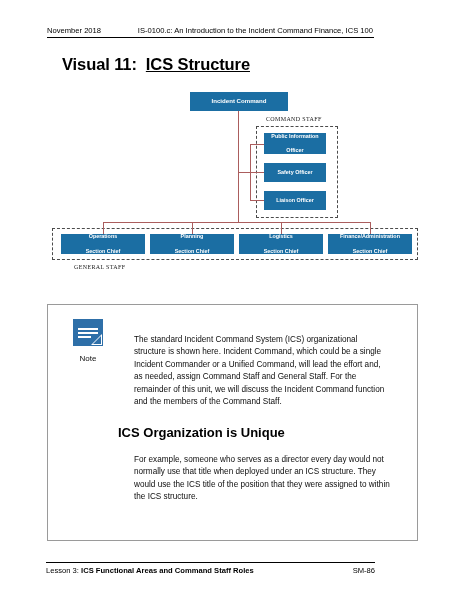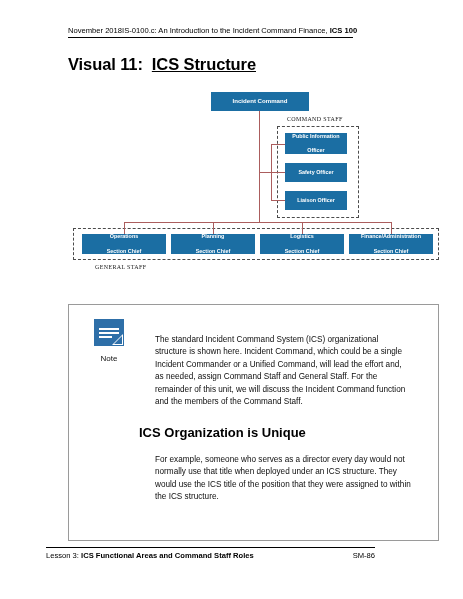--- a/index.html
+++ b/index.html
@@ -15,51 +15,51 @@
     overflow: hidden;
     position: relative;
   }
 
   .page {
     position: absolute;
     left: 0; top: 0;
     width: 421px;
     height: 599px;
     box-sizing: border-box;
-    padding: 0 68px;
+    padding: 0 47px;
   }
 
   
   .header {
     position: relative;
     margin-top: 26px;
     display: flex;
     align-items: baseline;
     font-size: 7.6px;
     padding-bottom: 2px;
     border-bottom: 1.3px solid #000;
   }
   .header-left { white-space: nowrap; }
   .header-right {
     margin-left: auto;
     margin-right: 0;
     white-space: nowrap;
     padding-right: 1px;
   }
-  .header-course { font-weight: bold; }
+  .header-course { font-weight: normal; }
 
   
   .title-row {
     margin-top: 17px;
     font-size: 16.5px;
     font-weight: bold;
     letter-spacing: -0.1px;
     white-space: nowrap;
   }
-  .title-label { margin-right: 9px; }
+  .title-label { margin-right: 9px; margin-left: 15px; }
   .title-name { text-decoration: underline; }
 
   
   .chart {
     position: relative;
     margin-top: 16px;
     height: 200px;
     width: 371px;
   }
   .node {
@@ -197,21 +197,21 @@
     margin: 0 0 2px 0;
     font-size: 13px;
     font-weight: bold;
   }
 
   
   .footer {
     position: absolute;
     left: 46px;
     right: 46px;
-    bottom: 39px;
+    bottom: 24px;
     display: flex;
     align-items: baseline;
     font-size: 7.6px;
     border-top: 1.3px solid #000;
     padding-top: 3px;
   }
   .footer-left { white-space: nowrap; }
   .footer-left .lesson-label { }
   .footer-left .lesson-name { font-weight: bold; }
   .footer-right { margin-left: auto; white-space: nowrap; }

